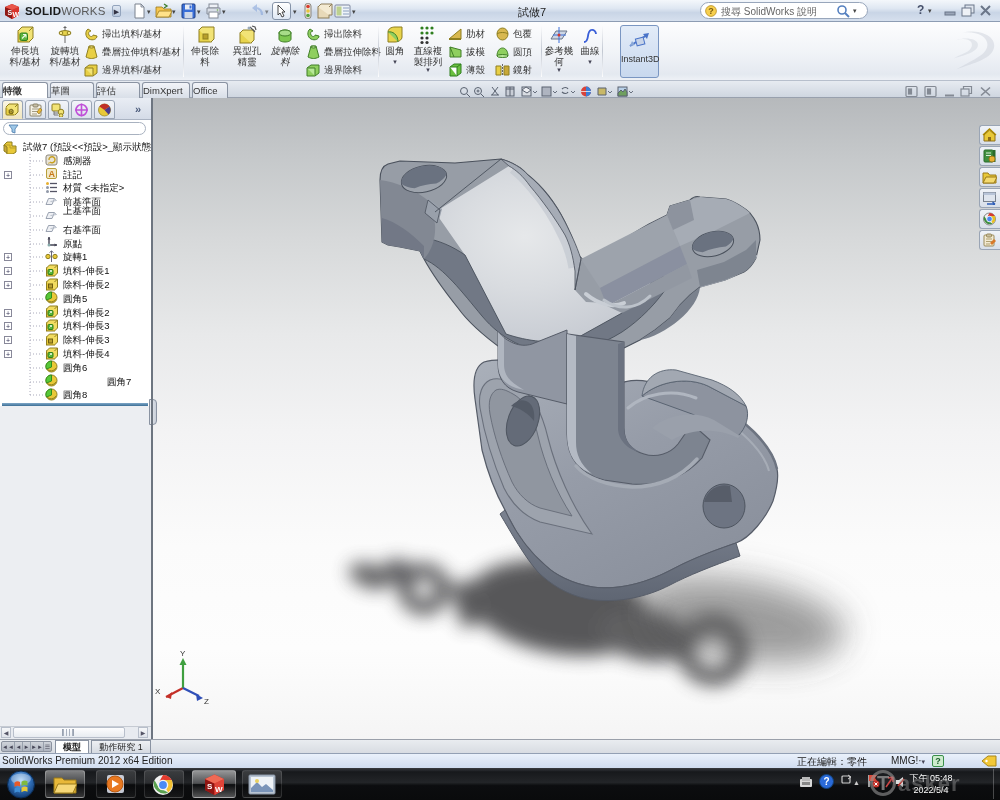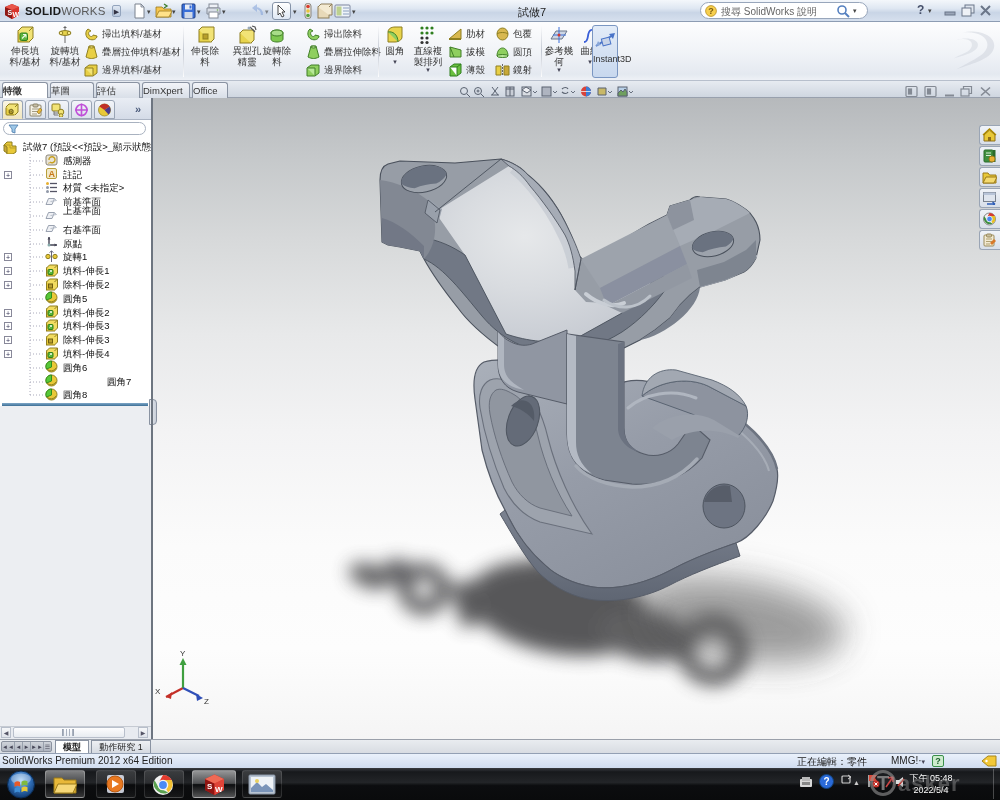--- a/index.html
+++ b/index.html
@@ -21,21 +21,21 @@
 #ribbon{left:0;top:22px;width:1000px;height:59px;
  background:linear-gradient(180deg,#fdfdfe 0%,#f0f3f7 55%,#e4e9f0 90%,#eef1f6 100%);
  border-bottom:1px solid #b7bfcc;}
 .rsep{top:3px;width:1px;height:52px;background:linear-gradient(180deg,#fdfdfe,#c2c8d2,#fdfdfe);}
 .bigbtn{top:24px;height:55px;text-align:center;font-size:9.5px;color:#333;line-height:10.5px;white-space:nowrap;}
 .bigbtn .bi{display:block;margin:1px auto 1px auto;width:20px;height:20px;}
 .stack{top:25px;height:54px;}
 .stackrow{height:18px;display:flex;align-items:center;font-size:9.5px;color:#333;white-space:nowrap;}
 .stackrow .si{width:15px;height:14px;margin-right:3px;flex:none;}
 .darr{font-size:7px;color:#445;}
-#instant3d{left:592px;top:25px;width:26px;height:53px;border:1px solid #7a96c2;border-radius:3px;
+#instant3d{left:620px;top:25px;width:39px;height:53px;border:1px solid #7a96c2;border-radius:3px;
  background:linear-gradient(180deg,#e3ecf8,#c8d8ee);text-align:center;font-size:9px;color:#333;}
 
 #tabrow{left:0;top:81px;width:1000px;height:17px;background:linear-gradient(180deg,#e7ebf1,#cfd6e0);border-bottom:1px solid #98a0ad;}
 .ctab{top:1px;height:16px;border:1px solid #8a93a2;border-bottom:none;border-radius:3px 3px 0 0;
  font-size:9.5px;color:#333;text-align:left;line-height:15px;background:linear-gradient(180deg,#f2f4f8,#d9dfe8);}
 .ctab.active{background:#fff;font-weight:bold;}
 
 #viewport{left:152px;top:98px;width:848px;height:641px;
  background:linear-gradient(180deg,#b6b9bc 0%,#c5c8ca 9%,#d7d9da 22%,#e8e9ea 37%,#f3f3f4 52%,#fbfbfb 70%,#fdfdfd 86%,#f5f5f5 100%);}
 #panel{left:0;top:98px;width:152px;height:641px;background:#fff;border-right:1px solid #7f858c;}
@@ -198,21 +198,21 @@
 </div>
 <div class="abs bigbtn" style="left:228px;width:38px;">
  <svg class="bi" viewBox="0 0 20 20">
       <rect x="3" y="8" width="11" height="10" fill="#e8d44d" stroke="#8f7f20"></rect>
       <path d="M3 8l3-3h11v10l-3 3" fill="#f2e376" stroke="#8f7f20"></path>
       <path d="M13 2l5 5M15 1l3 1 1 3" stroke="#555" stroke-width="1.2" fill="none"></path>
       <circle cx="12" cy="3" r="1.5" fill="#9ab"></circle>
     </svg>
  異型孔<br>精靈
 </div>
-<div class="abs bigbtn" style="left:260px;width:34px;">
+<div class="abs bigbtn" style="left:268px;width:34px;font-style:italic;">
  <svg class="bi" viewBox="0 0 20 20">
       <path d="M4 8c0-2 3-3 6-3s6 1 6 3v6c0 2-3 3-6 3s-6-1-6-3z" fill="#7ec850" stroke="#417f28"></path>
       <ellipse cx="10" cy="8" rx="6" ry="3" fill="#a8dd88" stroke="#417f28"></ellipse>
     </svg>
  旋轉除<br>料
 </div>
 <div class="abs stack" style="left:306px;">
  <div class="stackrow"><svg class="si" viewBox="0 0 15 14">
         <path d="M4 2 C1 4 1 10 5 12 C9 14 13 12 13 9 L9 8 C9 10 6 10 5 8 C4 6 5 4 7 4 Z" fill="#8fcf5f" stroke="#417f28"></path>
       </svg>掃出除料</div>

